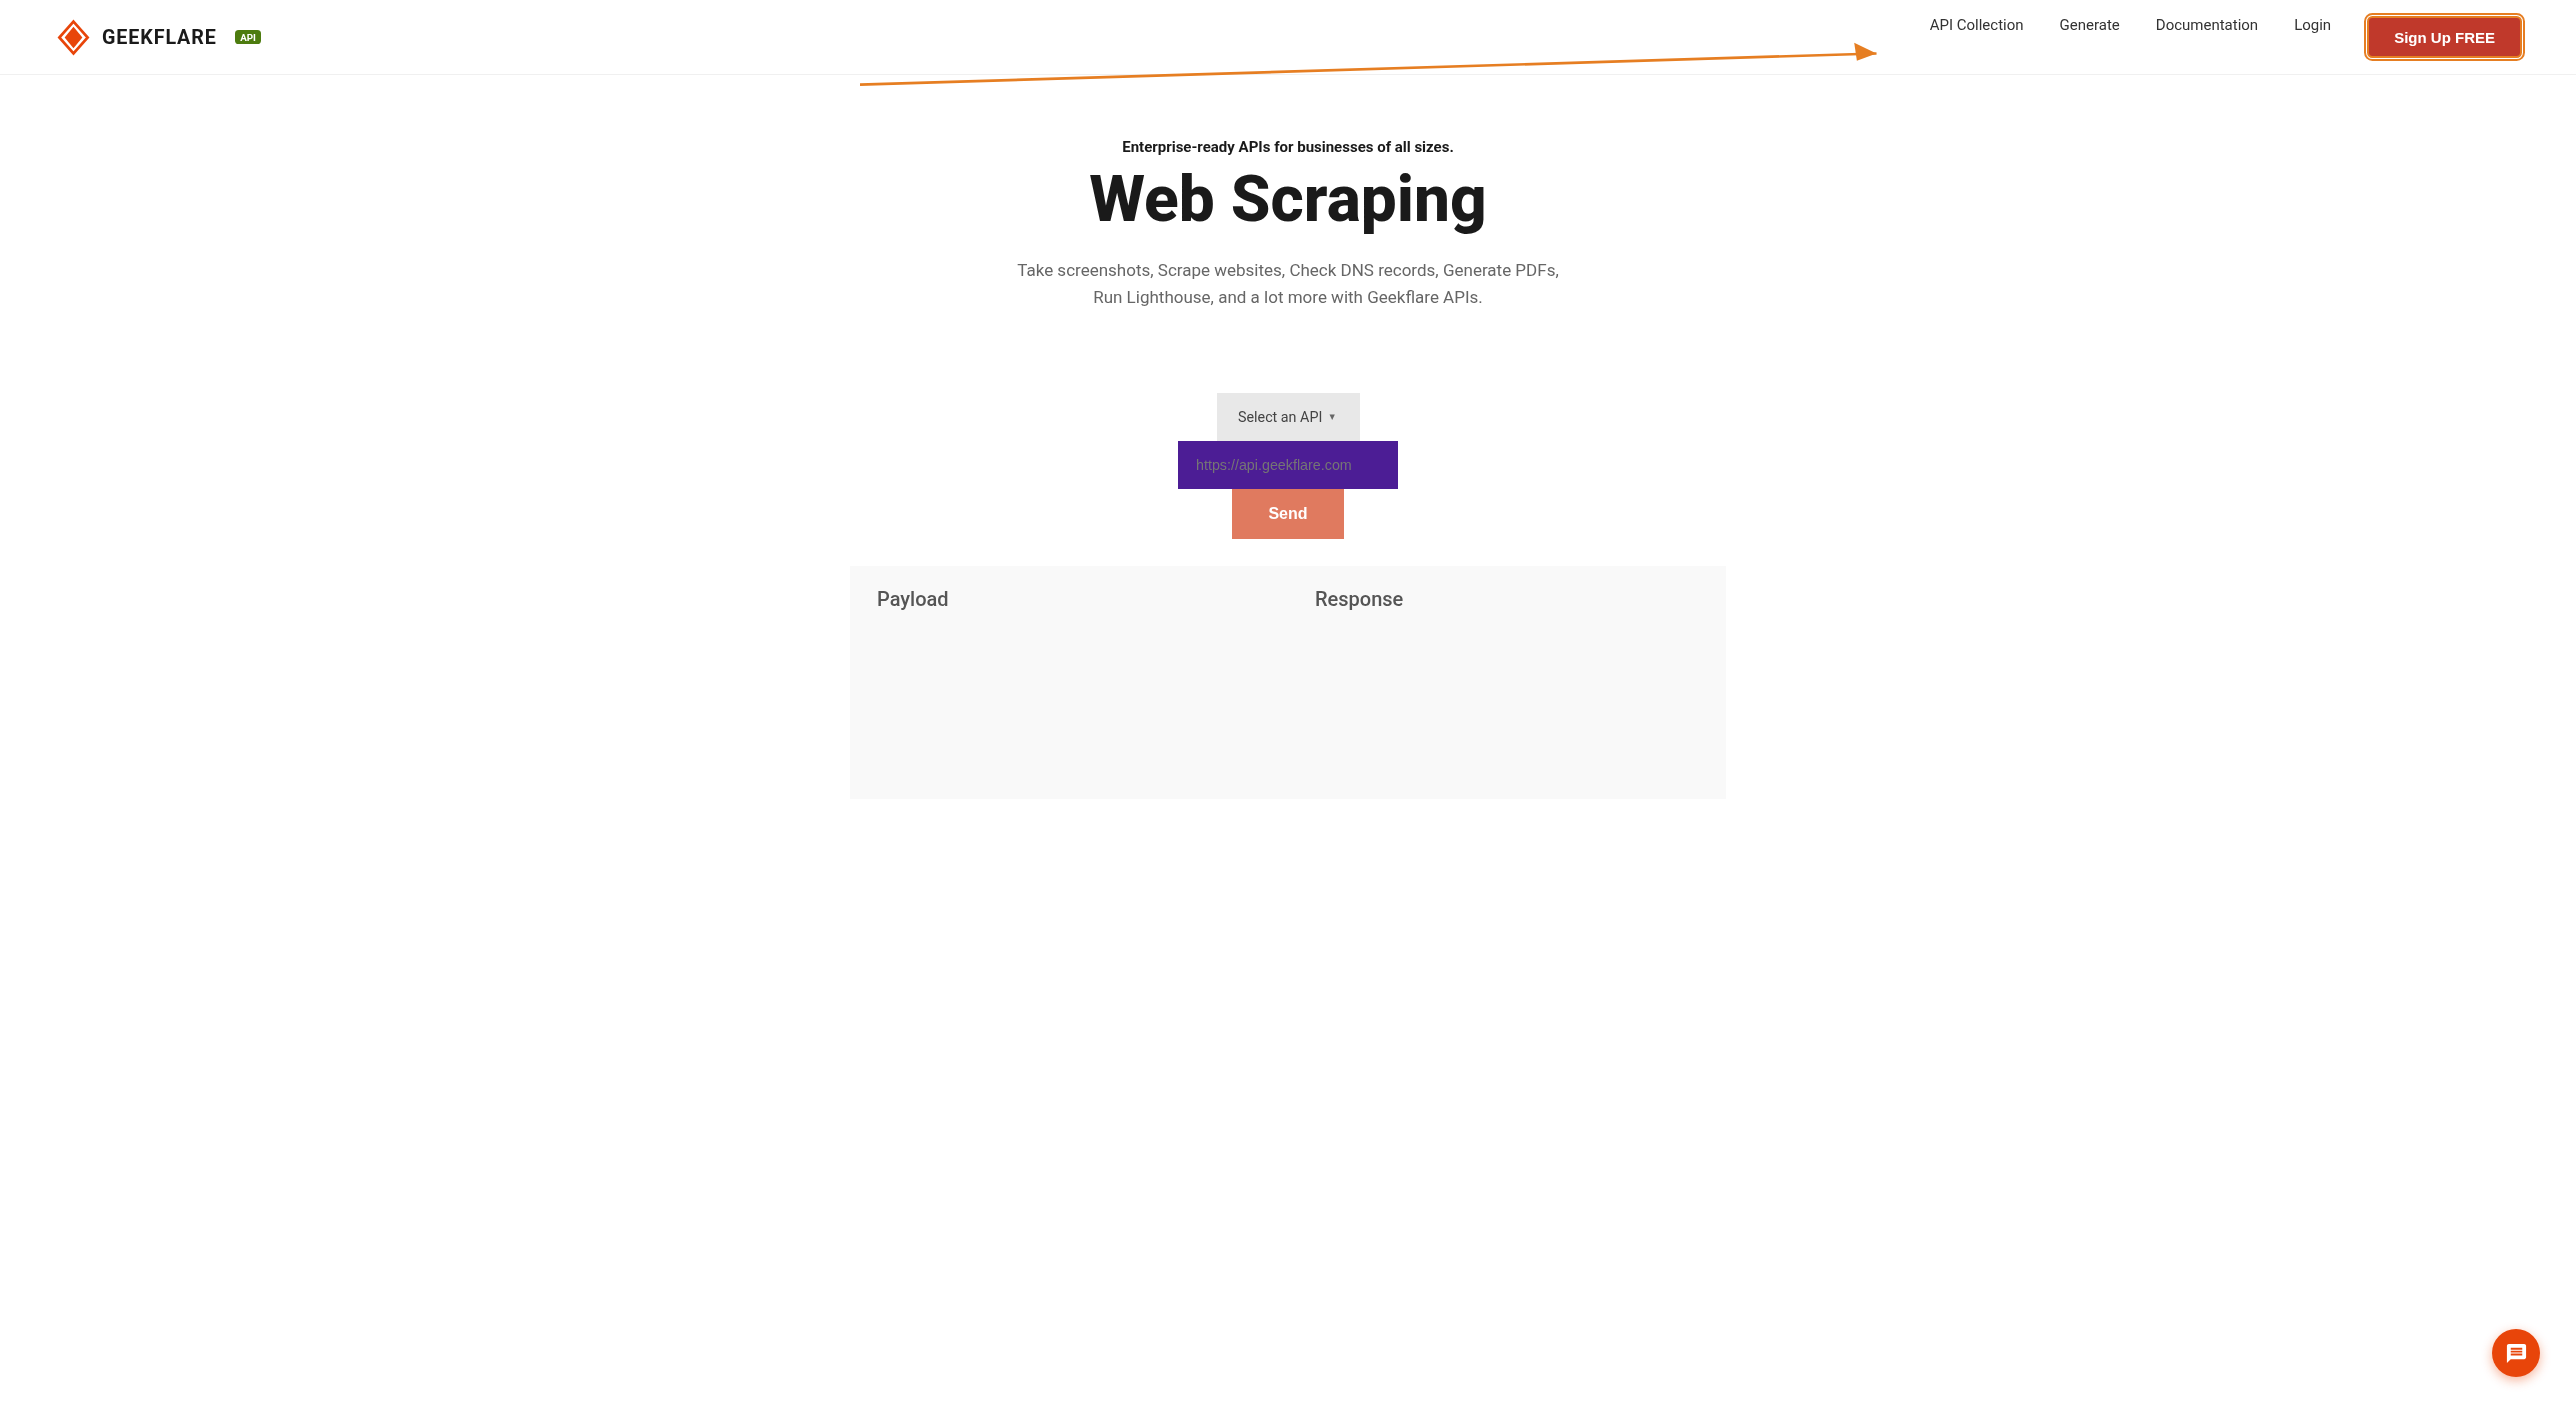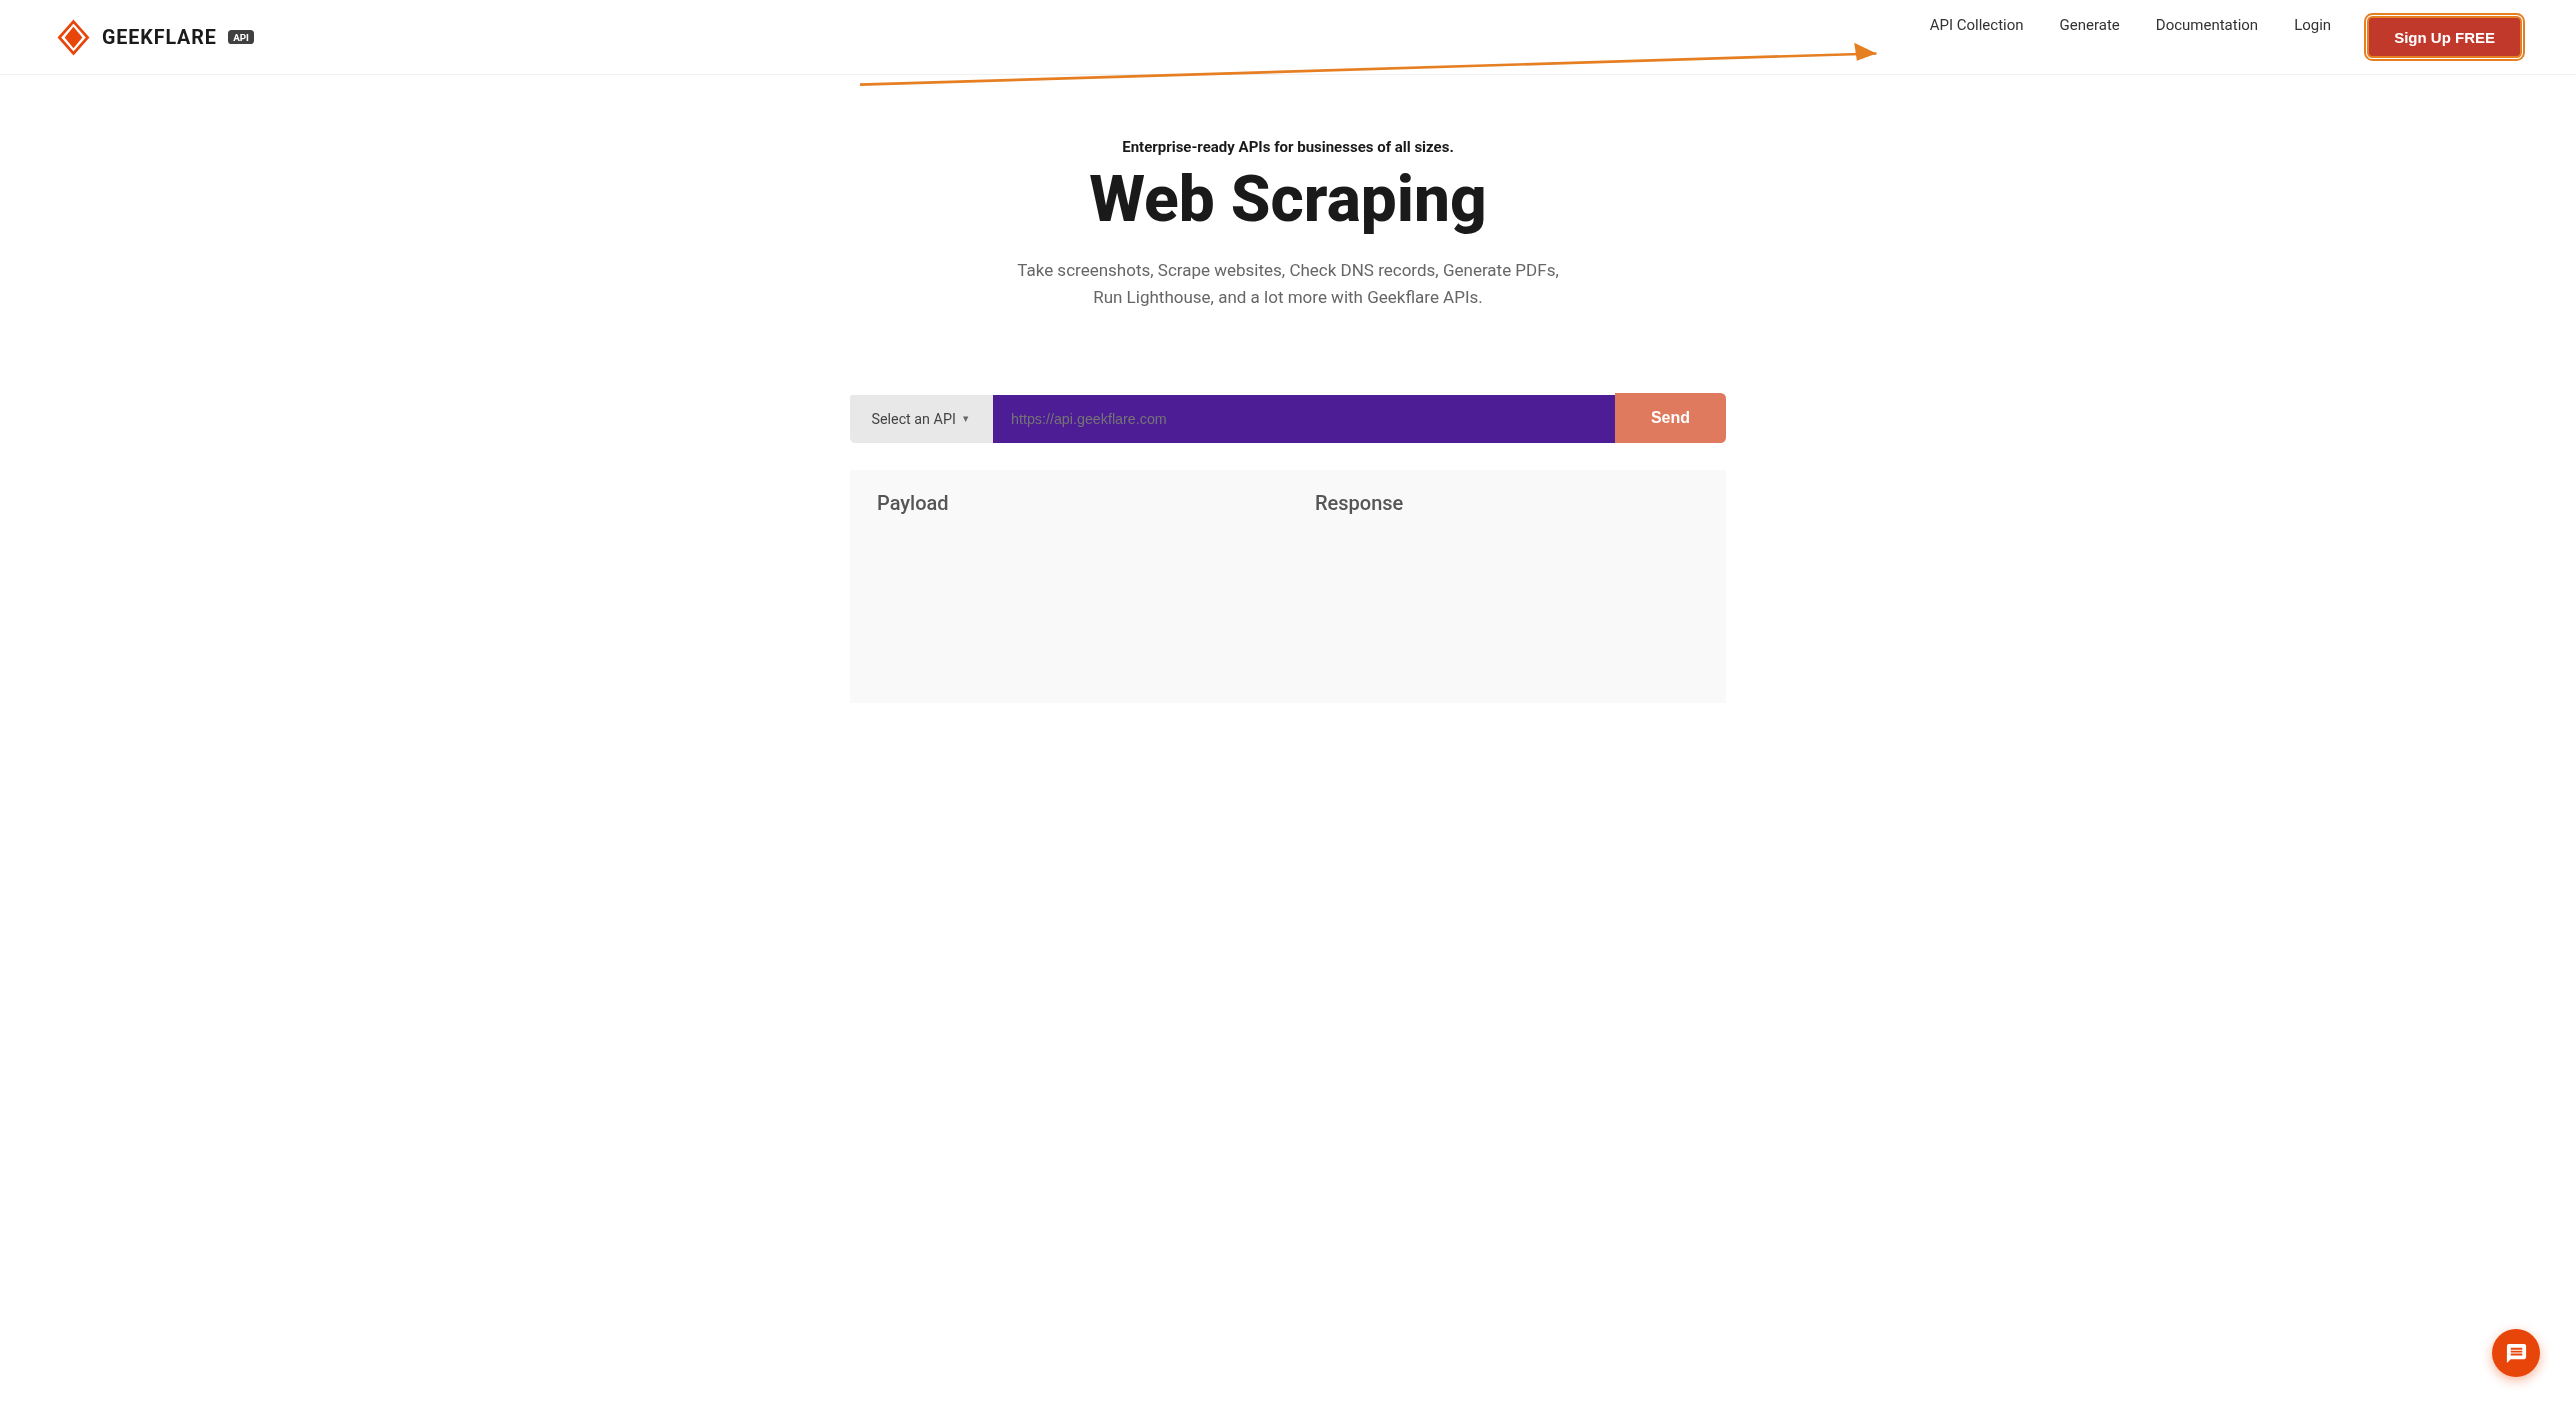--- a/index.html
+++ b/index.html
@@ -37,27 +37,27 @@
     }
 
     .logo-text {
       font-size: 19.7px;
       font-weight: 700;
       color: #1a1a1a;
       letter-spacing: 0.9px;
     }
 
     .api-badge {
-      background: #404040;
+      background: #4d7c0f;
       color: #fff;
       font-size: 9.8px;
       font-weight: 700;
       padding: 1.8px 5.4px;
       border-radius: 3.6px;
-      margin-left: 2px;
+      margin-left: 9px;
       vertical-align: super;
     }
 
     nav {
       display: flex;
       align-items: flex-start;
       gap: 36px;
     }
 
     .nav-link {
@@ -111,24 +111,25 @@
 
     
     .api-tester {
       max-width: 984px;
       margin: 0 auto;
       padding: 0 54px;
     }
 
     .api-input-row {
       display: flex;
-      align-items: flex-end;
+      align-items: center;
       border-radius: 5.4px;
       overflow: hidden;
       margin-bottom: 27px;
+      flex-direction: column;
     }
 
     .select-api {
       background: #e8e8e8;
       border: none;
       padding: 16px 21.5px;
       font-size: 14.3px;
       color: #444;
       cursor: pointer;
       display: flex;

